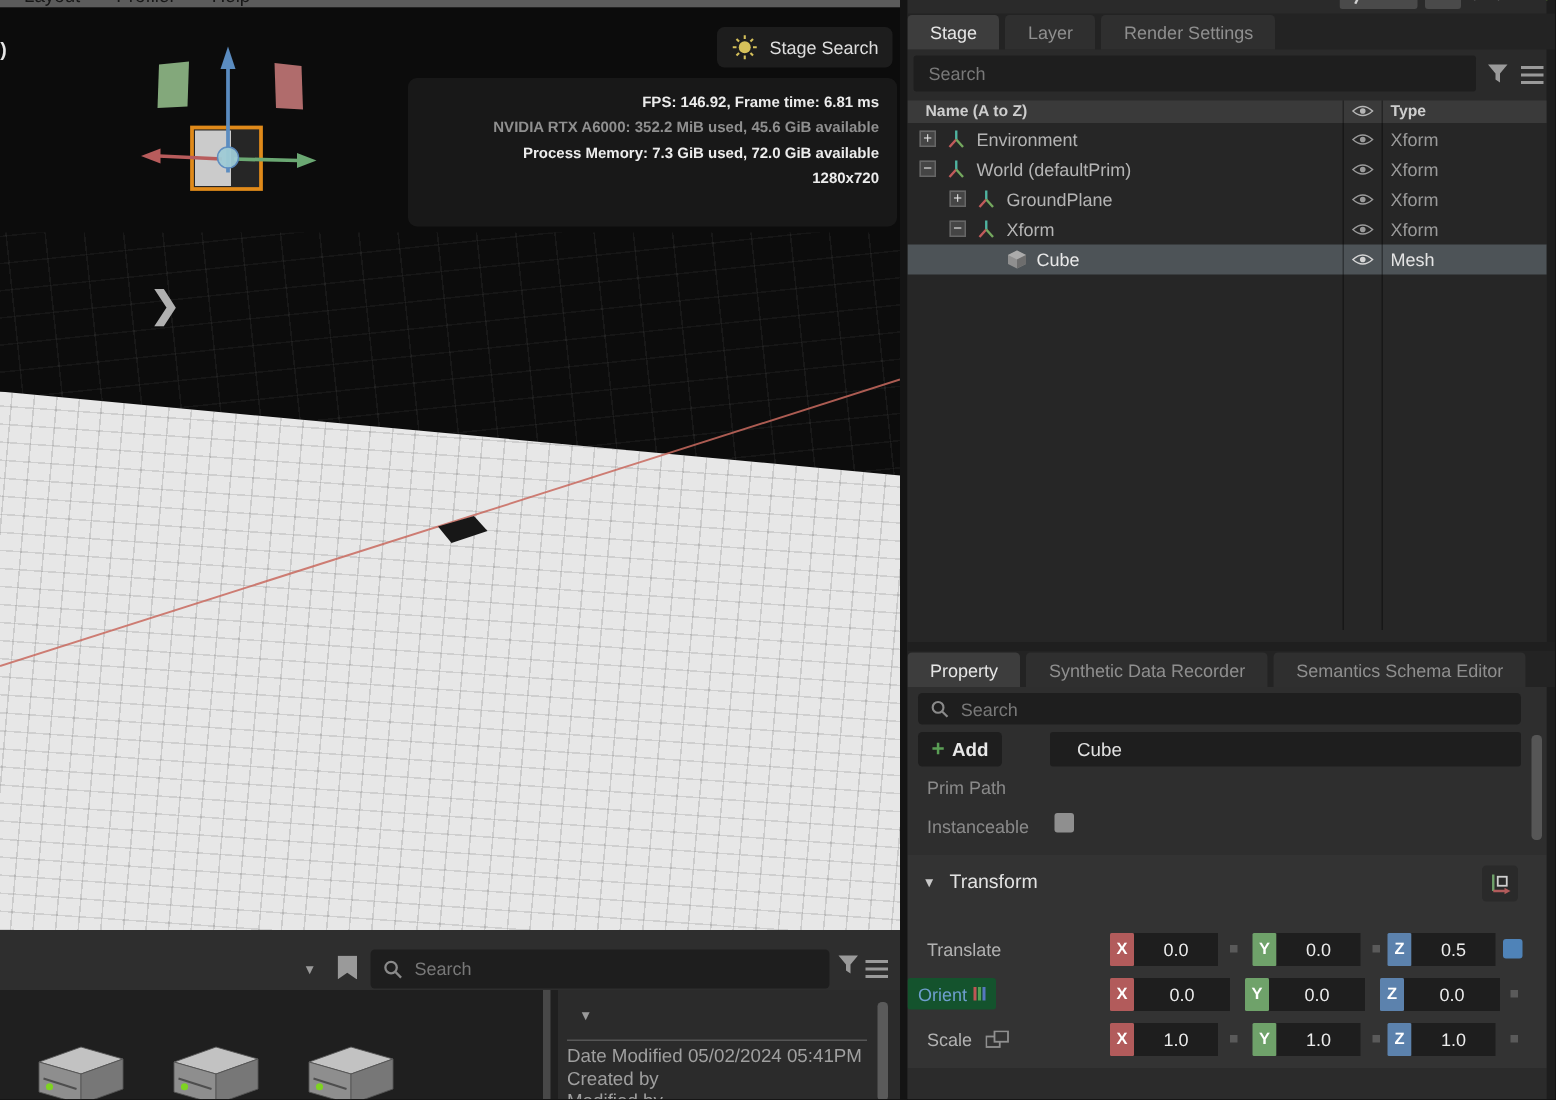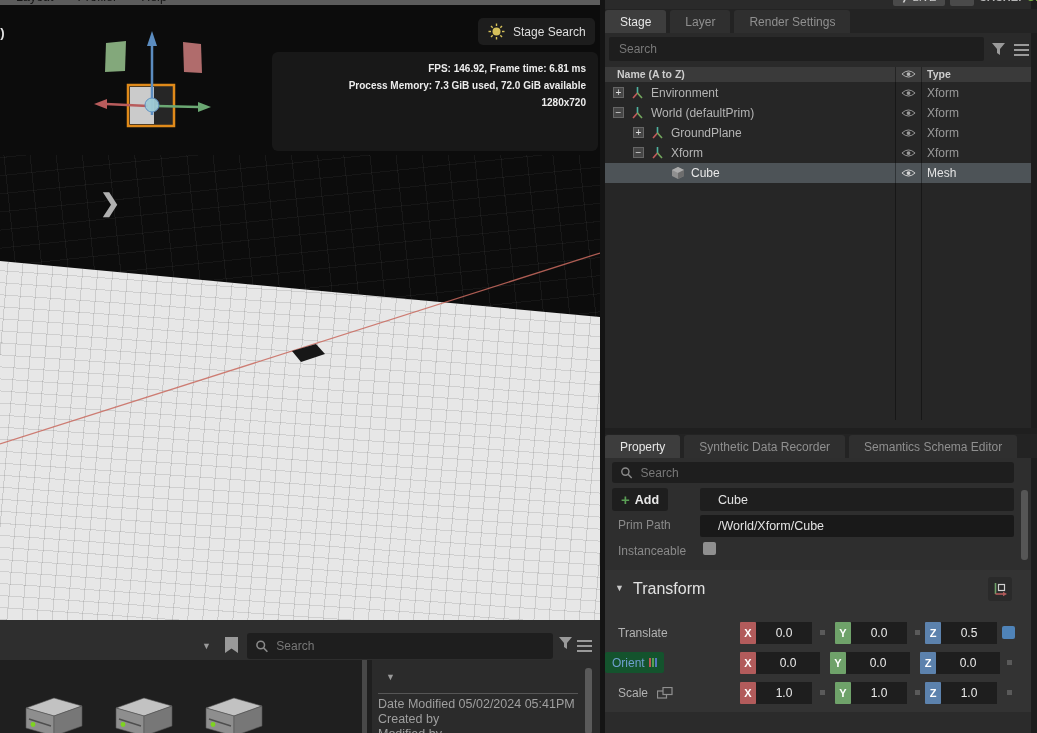--- a/index.html
+++ b/index.html
@@ -118,21 +118,21 @@
   .plabel { position:absolute; left:13px; color:#8a8a8a; font-size:12px; }
   .prim-field { position:absolute; left:95px; top:57px; width:314px; height:22px; background:#191919; border-radius:2px; }
   .inst-checkbox { position:absolute; left:98px; top:84px; width:13px; height:13px;
     background:#8f8f8f; border-radius:2px; }
   .prop-scrollbar { position:absolute; left:416px; top:490px; width:7px; height:70px;
     background:#565656; border-radius:3px; }
 
   .transform-card { position:absolute; left:0; top:570px; width:426px; height:142px; background:#333333; }
   .tc-header { position:absolute; left:0; top:7px; width:426px; height:24px; }
   .tc-caret { position:absolute; left:10px; top:6px; color:#c9c9c9; font-size:9px; }
-  .tc-title { position:absolute; left:28px; top:3px; color:#e2e2e2; font-size:16px; }
+  .tc-title { position:absolute; left:28px; top:3px; color:#e2e2e2; font-size:13px; }
   .tc-axisbtn { position:absolute; left:383px; top:0px; width:24px; height:24px; background:#2a2a2a;
     border-radius:3px; display:flex; align-items:center; justify-content:center; }
   .t-row { position:absolute; left:0; width:426px; height:22px; }
   .t-label { position:absolute; left:13px; top:4px; color:#b2b2b2; font-size:12px; }
   .orient-pill { position:absolute; left:0; top:0px; height:21px; background:#14532d; border-radius:2px;
     display:flex; align-items:center; gap:4px; padding:0 7px; }
   .orient-text { color:#6f9fce; font-size:12px; }
   .bars-icon { display:flex; gap:1px; align-items:flex-end; }
   .bars-icon i { display:block; width:2px; }
   .scale-icon { position:absolute; left:52px; top:5px; width:16px; height:12px; }
@@ -210,20 +210,21 @@
             <line x1="12.3" y1="12.3" x2="14" y2="14"></line>
           <line x1="14" y1="3" x2="12.3" y2="4.7"></line>
             <line x1="4.7" y1="12.3" x2="3" y2="14"></line>
         </g>
       </svg>
       <span>Stage Search</span>
     </div>
 
     <div class="stats-box abs">
       <div class="line">FPS: 146.92, Frame time: 6.81 ms</div>
+      <div class="line dim">NVIDIA RTX A6000: 352.2 MiB used, 45.6 GiB available</div>
       <div class="line">Process Memory: 7.3 GiB used, 72.0 GiB available</div>
       <div class="line">1280x720</div>
     </div>
   </div>
 
   <div class="abs browser">
     <div class="abs bp-toolbar">
       <span class="abs caret-icon" style="left:202px; top:9px;">▼</span>
       <div class="abs bm-icon" style="left:225px; top:5px;"></div>
       <div class="search-box abs" style="left:247px; top:1px; width:306px; height:26px; padding:0 8px;">
@@ -454,21 +455,20 @@
         <input style="padding-left: 8px;" placeholder="Search">
       </div>
 
       <div class="add-btn">
         <span class="add-plus">+</span>
         <span>Add</span>
       </div>
       <input class="field name-field" value="Cube" style="">
 
       <span class="plabel" style="top:60px;">Prim Path</span>
-      <input class="field prim-field" value="/World/Xform/Cube" style="">
 
       <span class="plabel" style="top:86px;">Instanceable</span>
       <div class="inst-checkbox"></div>
     </div>
     <div class="prop-scrollbar"></div>
 
     <div class="transform-card">
       <div class="tc-header">
         <span class="tc-caret">▼</span>
         <span class="tc-title">Transform</span>

